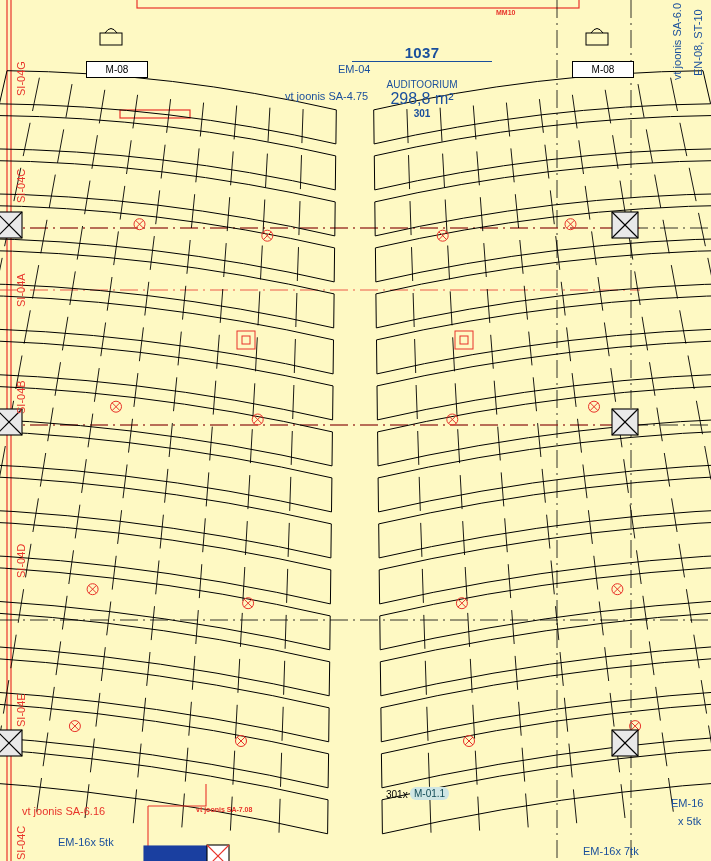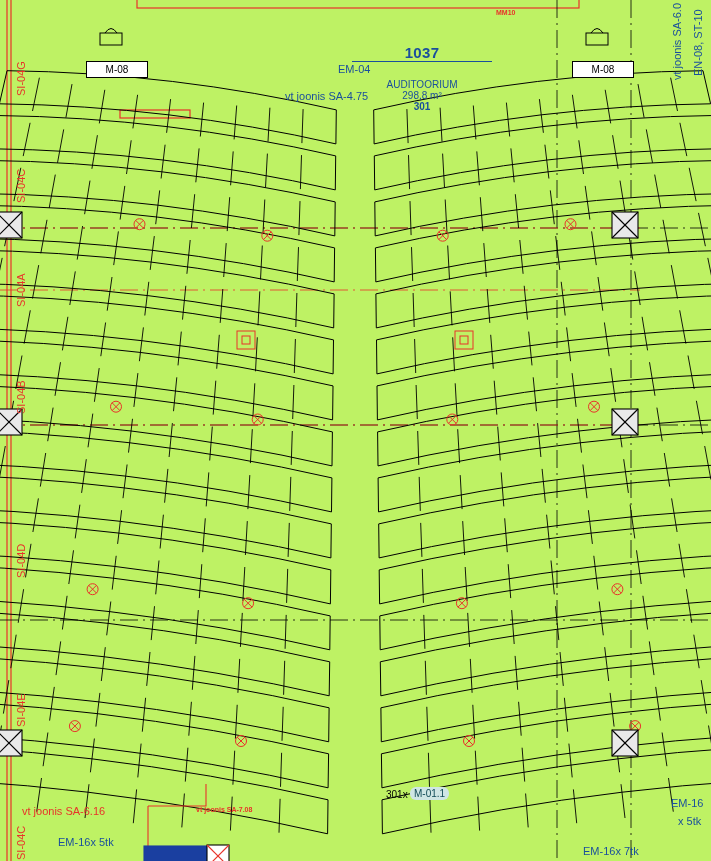--- a/index.html
+++ b/index.html
@@ -8,21 +8,21 @@
     background: #ffffff;
   }
   body {
     font-family: "Liberation Sans", sans-serif;
   }
   #sheet {
     position: relative;
     width: 711px;
     height: 861px;
     overflow: hidden;
-    background: #bef264;
+    background: #fef9c3;
   }
   #drawing {
     position: absolute;
     left: 0;
     top: 0;
     width: 711px;
     height: 861px;
   }
   .lbl {
     position: absolute;
@@ -54,21 +54,21 @@
     color: #1a4f9c;
     letter-spacing: .3px;
   }
   .roomtag .nm {
     font-size: 10px;
     color: #1a4f9c;
     border-top: 1px solid #1a4f9c;
     padding-top: 17px;
   }
   .roomtag .ar {
-    font-size: 10px;
+    font-size: 16px;
     color: #1a4f9c;
   }
   .roomtag .no {
     font-size: 10px;
     color: #1a4f9c;
     font-weight: bold;
   }
   .pillbl {
     position: absolute;
     background: #cfe6e4;

